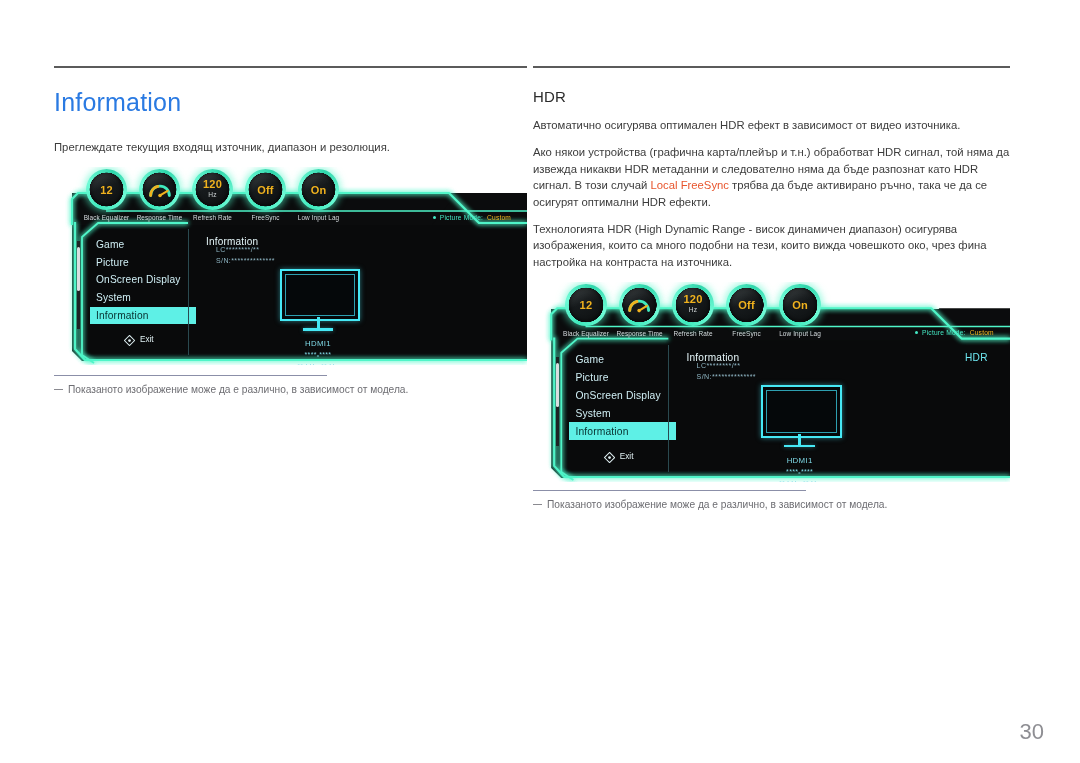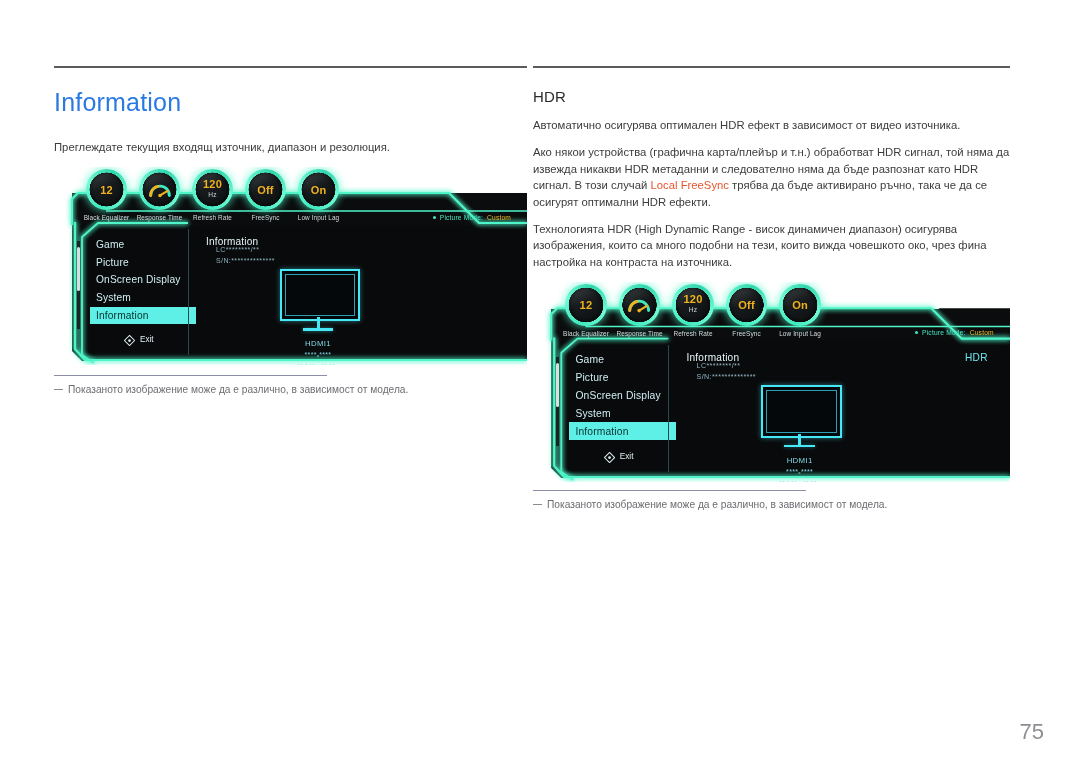--- a/index.html
+++ b/index.html
@@ -361,14 +361,14 @@
 
     <div class="note-wrap" style="margin-top:8px;">
       <div class="note-rule"></div>
       <div class="note">
         <span class="dash"></span>
         <span>Показаното изображение може да е различно, в зависимост от модела.</span>
       </div>
     </div>
   </div>
 
-  <div class="pagenum">75</div>
+  <div class="pagenum">30</div>
 </div>
 
 </body></html>

